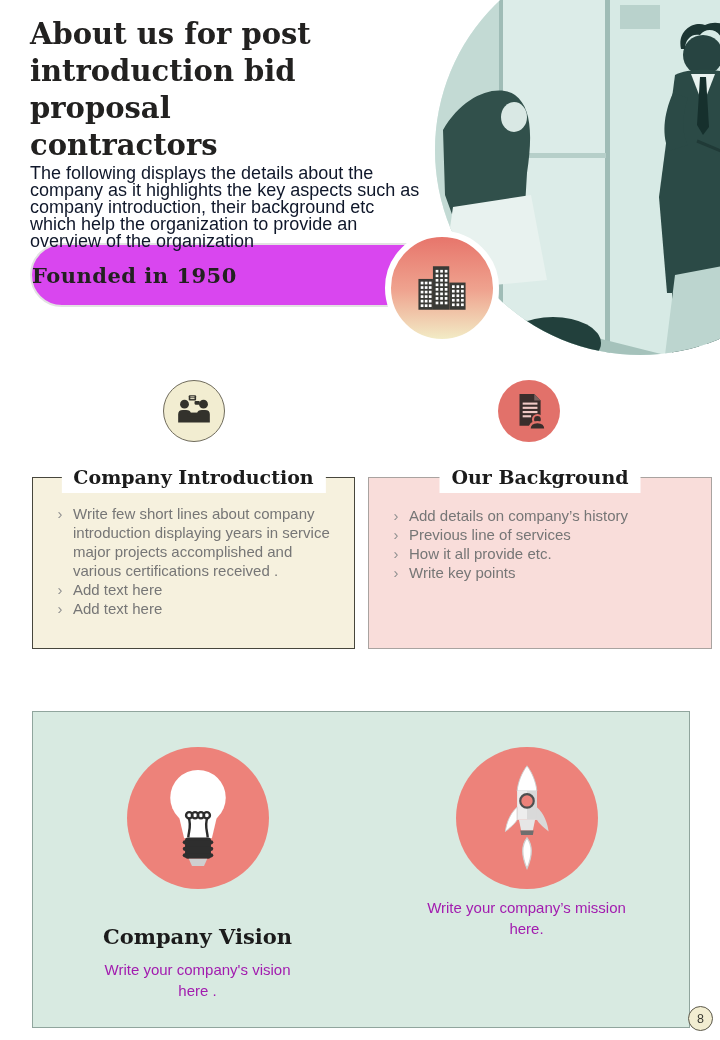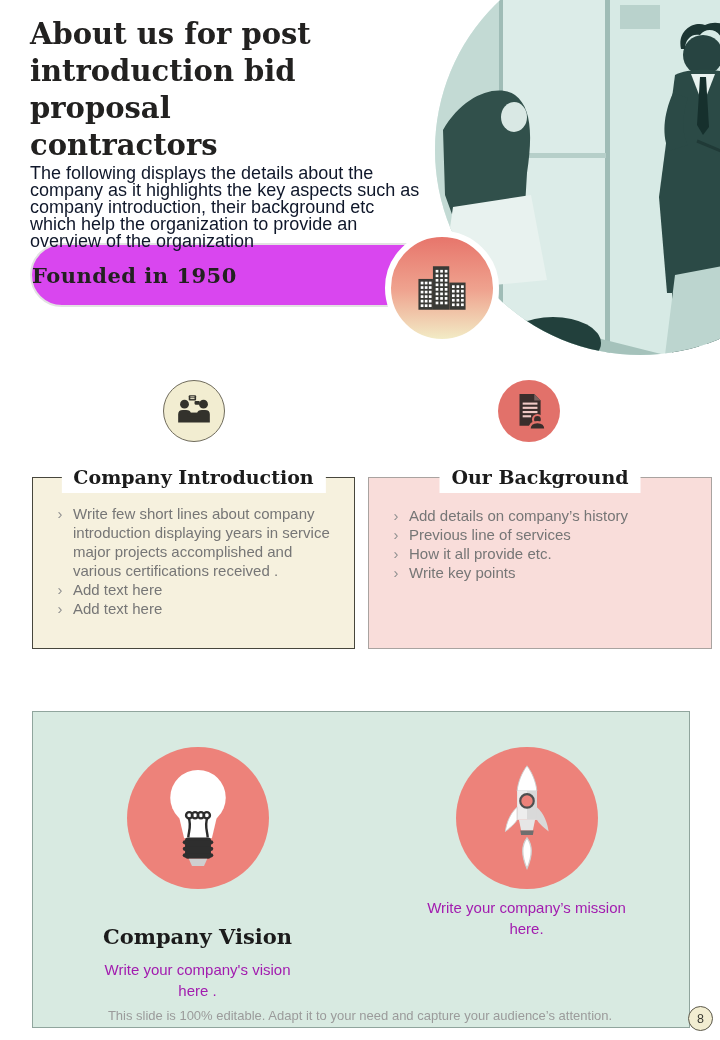--- a/index.html
+++ b/index.html
@@ -299,16 +299,15 @@
           <path d="M46 48 C54 55 58 66 59 75 C53 70 48 66 46 62 Z" fill="#d9d9d9"></path>
           <path d="M26 62 h18 l-2.5 12 h-13 Z" fill="#e6e6e6"></path>
           <path d="M27.5 74 h15 l-1 5 h-13 Z" fill="#6e6e6e"></path>
           <path d="M35 82 C41 90 42 100 35 116 C28 100 29 90 35 82 Z" fill="#ffffff" stroke="#cfcfcf" stroke-width="1.4"></path>
         </svg>
       </div>
       <div class="vm-text">Write your company’s mission here.</div>
     </div>
   </div>
 
-  <div class="footer-note">This slide is 100% editable. Adapt it to your need and capture your audience’s attention.</div>
   <div class="page-badge">8</div>
 
 </div>
 
 </body></html>

